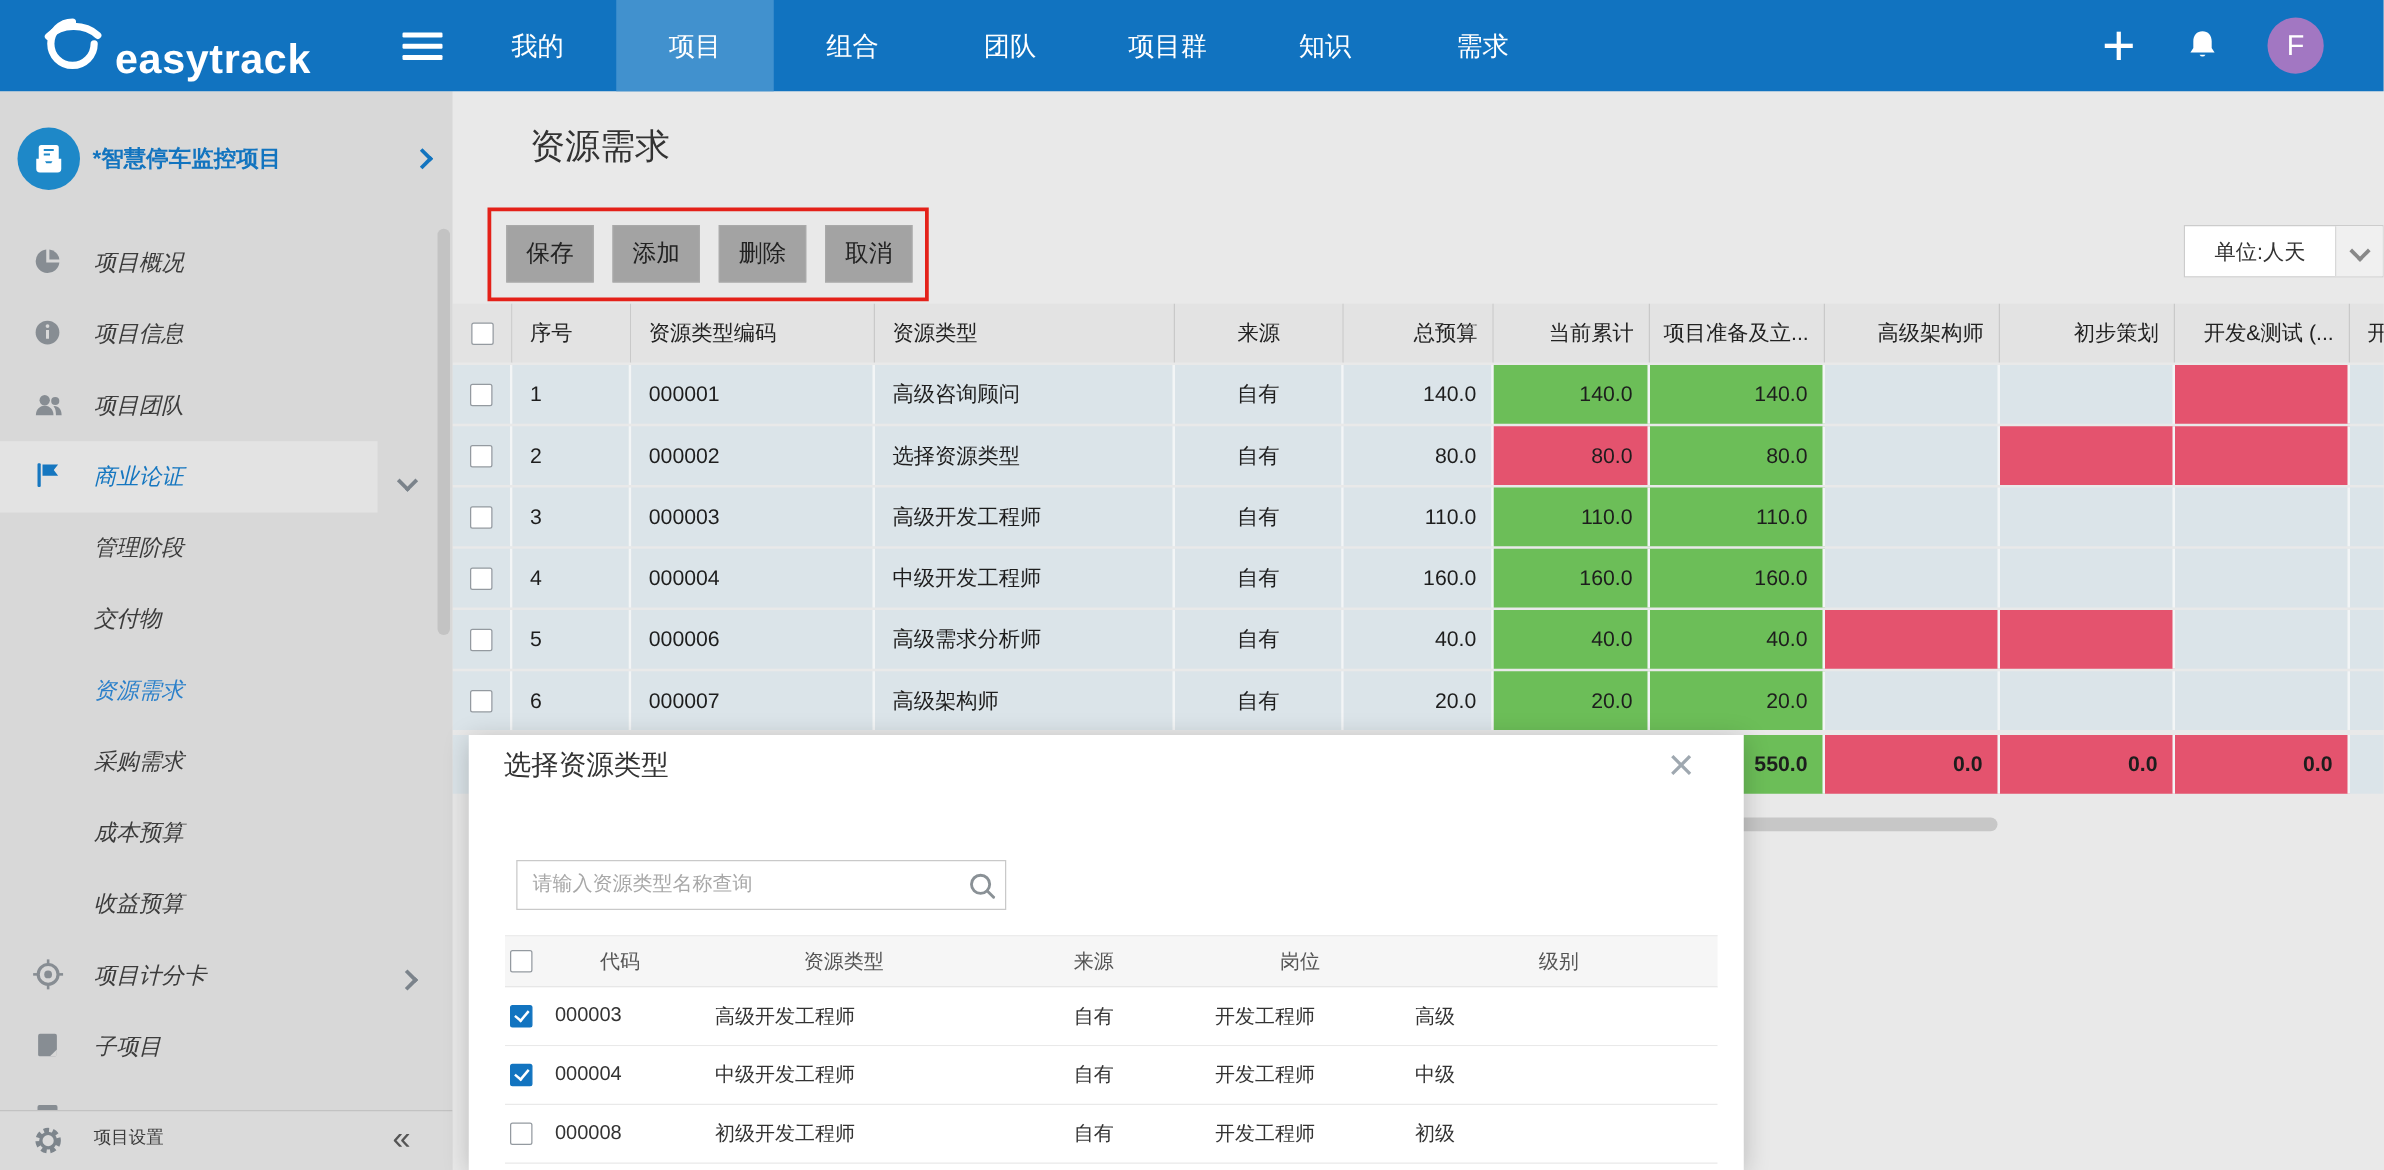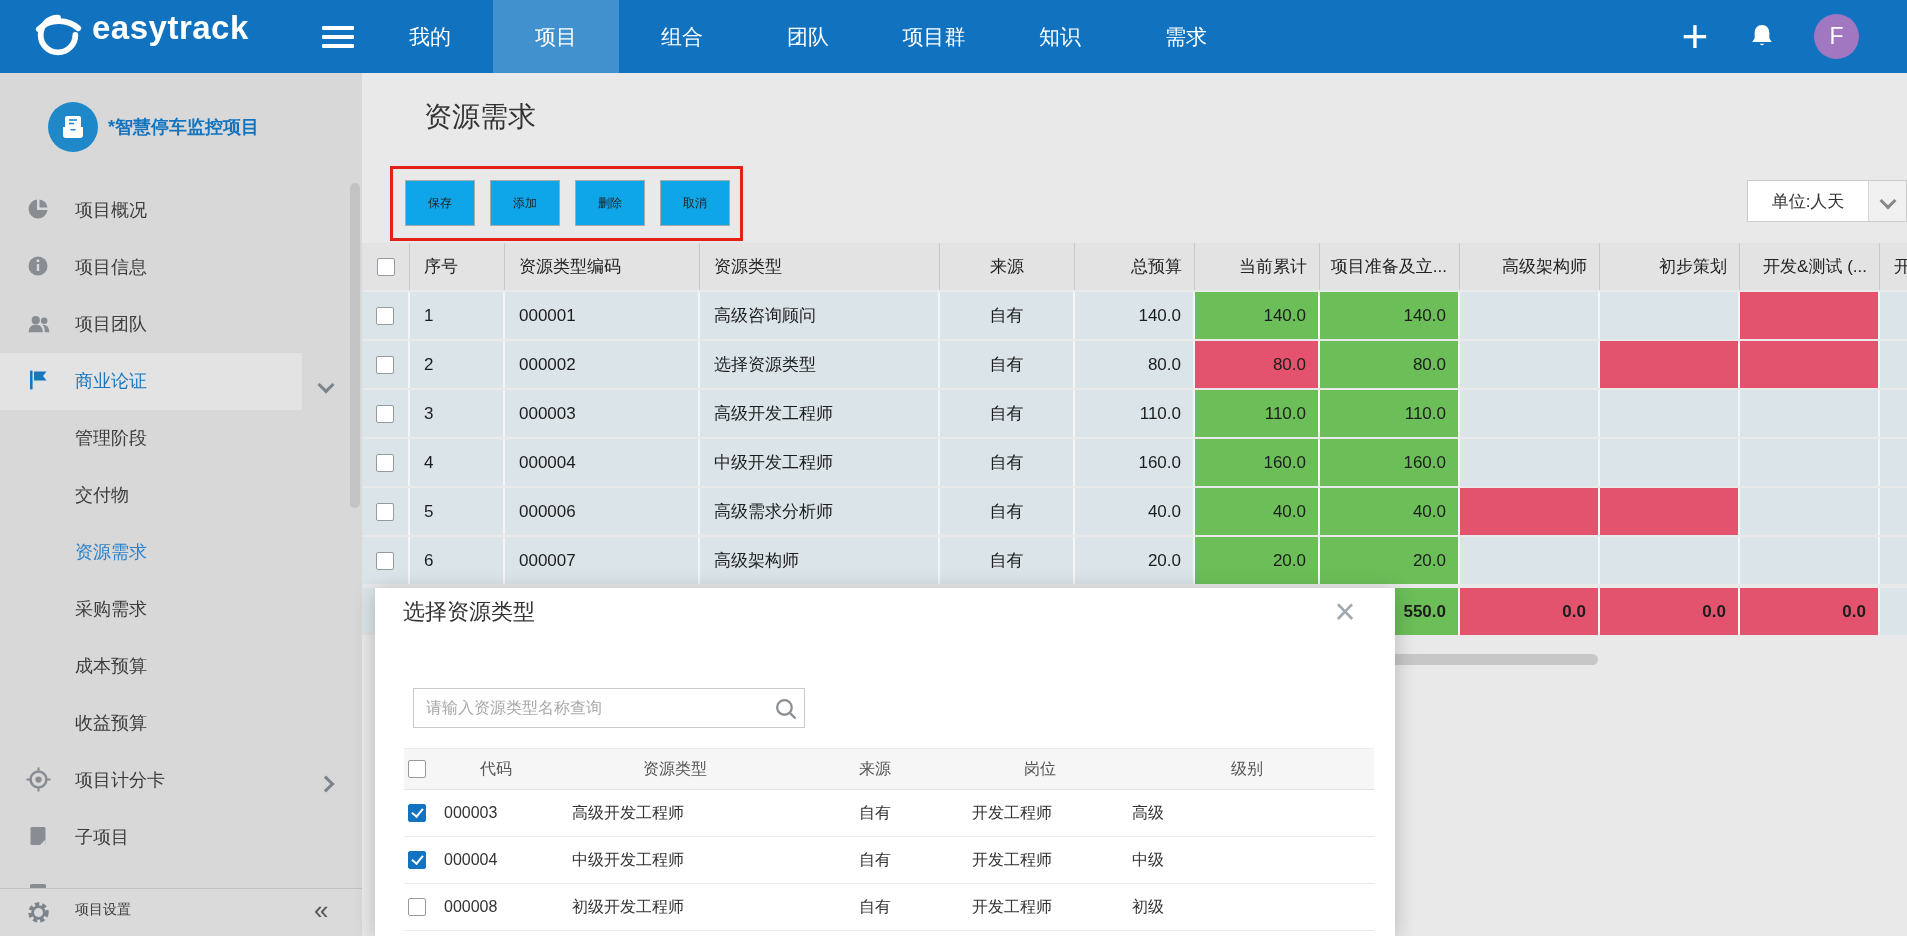--- a/index.html
+++ b/index.html
@@ -1,62 +1,62 @@
 <!DOCTYPE html>
 <html style="--topbar: #1173c0; --topbar_active: #4191ce; --green: #6cbe58; --red: #e4536e; --row_bg: #dbe4e9; --accent_blue: #1274bf; --annotation_red: #e42119;"><head>
 <meta charset="utf-8">
 <style>
   html,body{margin:0;padding:0;}
   body{width:1907px;height:936px;position:relative;overflow:hidden;background:#e9e9e9;
        font-family:"Liberation Sans","DejaVu Sans",sans-serif;}
   
   .topbar{position:absolute;top:0;left:0;width:1907px;height:73px;background:var(--topbar);z-index:20;}
-  .logo{position:absolute;left:32px;top:9px;display:flex;align-items:flex-start;gap:8px;cursor:pointer;}
+  .logo{position:absolute;left:32px;top:9px;display:flex;align-items:flex-end;gap:8px;cursor:pointer;}
   .logo-text{color:#fff;font-size:33px;font-weight:bold;letter-spacing:.5px;}
   .hamburger{position:absolute;left:322px;top:26px;width:32px;cursor:pointer;}
   .hamburger div{height:4px;background:#fff;margin-bottom:5px;border-radius:1px;}
   .nav{position:absolute;left:367px;top:0;height:73px;display:flex;}
   .nav-item{width:126px;height:73px;display:flex;align-items:center;justify-content:center;
             color:#fff;font-size:21px;cursor:pointer;}
   .nav-item.active{background:var(--topbar_active);}
   .plus-btn{position:absolute;left:1672px;top:8px;width:46px;height:56px;color:#fff;font-size:46px;
             font-weight:300;display:flex;align-items:center;justify-content:center;cursor:pointer;}
   .bell-btn{position:absolute;left:1748px;top:22px;cursor:pointer;}
   .avatar{position:absolute;left:1814px;top:14px;width:45px;height:45px;border-radius:50%;
           background:#a277c2;color:#fff;display:flex;align-items:center;justify-content:center;
           font-size:23px;cursor:pointer;}
   
   .sidebar{position:absolute;top:73px;left:0;width:362px;height:863px;background:#d8d8d8;overflow:hidden;z-index:5;}
-  .proj-row{position:absolute;top:27px;left:0;width:432px;height:56px;margin-left:34px;}
+  .proj-row{position:absolute;top:27px;left:0;width:432px;height:56px;}
   .proj-avatar{position:absolute;left:14px;top:2px;width:50px;height:50px;border-radius:50%;
                background:#1e88c8;display:flex;align-items:center;justify-content:center;}
   .proj-name{position:absolute;left:74px;top:15px;font-size:18px;font-weight:bold;color:var(--accent_blue);white-space:nowrap;}
   .proj-chev{position:absolute;left:332px;top:20px;color:#1274bf;}
   .chev{display:inline-block;width:9px;height:9px;border-right:3px solid currentColor;border-bottom:3px solid currentColor;}
   .chev.right{transform:rotate(-45deg);}
   .chev.down{transform:rotate(45deg);}
-  .side-menu{position:absolute;top:109px;left:0;width:302px;}
+  .side-menu{position:absolute;top:109px;left:0;width:302px;font-style:italic;}
   .side-item{height:57px;position:relative;font-size:18px;color:#3c3c3c;cursor:pointer;}
   .side-item .icn{position:absolute;left:26px;top:15px;width:26px;height:26px;color:#878d93;}
   .side-item .lbl{position:absolute;left:75px;top:16px;white-space:nowrap;}
   .side-item.hl{background:#e3e3e3;color:#1677c0;}
   .side-item.hl .icn{color:#1677c0;}
   .side-item.sub.on .lbl{color:#2b80ca;}
   .side-item .chev-slot{position:absolute;left:320px;top:22px;color:#7b838b;}
   .side-scroll{position:absolute;left:350px;top:110px;width:10px;height:325px;border-radius:5px;background:#c3c3c3;cursor:pointer;}
   .side-footer{position:absolute;left:0;top:815px;width:362px;height:48px;background:#dadada;
                border-top:1px solid #c2c2c2;cursor:pointer;z-index:6;}
   .side-footer .icn{position:absolute;left:26px;top:11px;width:25px;height:25px;color:#7d858c;}
   .side-footer .lbl{position:absolute;left:75px;top:12px;font-size:14px;color:#3c3c3c;}
   .collapse-ic{position:absolute;left:314px;top:6px;font-size:26px;color:#555;cursor:pointer;}
   
   .page-title{position:absolute;left:424px;top:98px;font-size:28px;color:#333;}
   .anno-box{position:absolute;left:390px;top:166px;width:347px;height:69px;border:3px solid var(--annotation_red);z-index:8;pointer-events:none;}
   .toolbar{position:absolute;left:405px;top:180px;display:flex;gap:15px;z-index:7;}
-  .btn{width:68px;height:44px;background:#0ea5e9;border:1px solid #a9a9a9;font-size:12px;color:#222;
+  .btn{width:68px;height:44px;background:#a3a3a3;border:1px solid #a9a9a9;font-size:19px;color:#222;
        display:flex;align-items:center;justify-content:center;cursor:pointer;}
   .unit-sel{position:absolute;left:1747px;top:180px;width:160px;height:42px;background:#fff;
             border:1px solid #ccc;display:flex;box-sizing:border-box;cursor:pointer;}
   .unit-lbl{flex:1;display:flex;align-items:center;justify-content:center;font-size:17px;color:#333;}
   .unit-chev{width:37px;border-left:1px solid #d8d8d8;background:#f0f0f0;display:flex;align-items:center;justify-content:center;color:#888;}
   
   .rtable{position:absolute;left:362px;top:243px;width:1545px;z-index:1;}
   .t-row{display:flex;height:47px;margin-bottom:2px;}
   .cell{display:flex;align-items:center;box-sizing:border-box;font-size:17px;color:#1d1d1d;
         background:var(--row_bg);border-right:2px solid #f3f5f6;overflow:hidden;white-space:nowrap;flex:none;}

